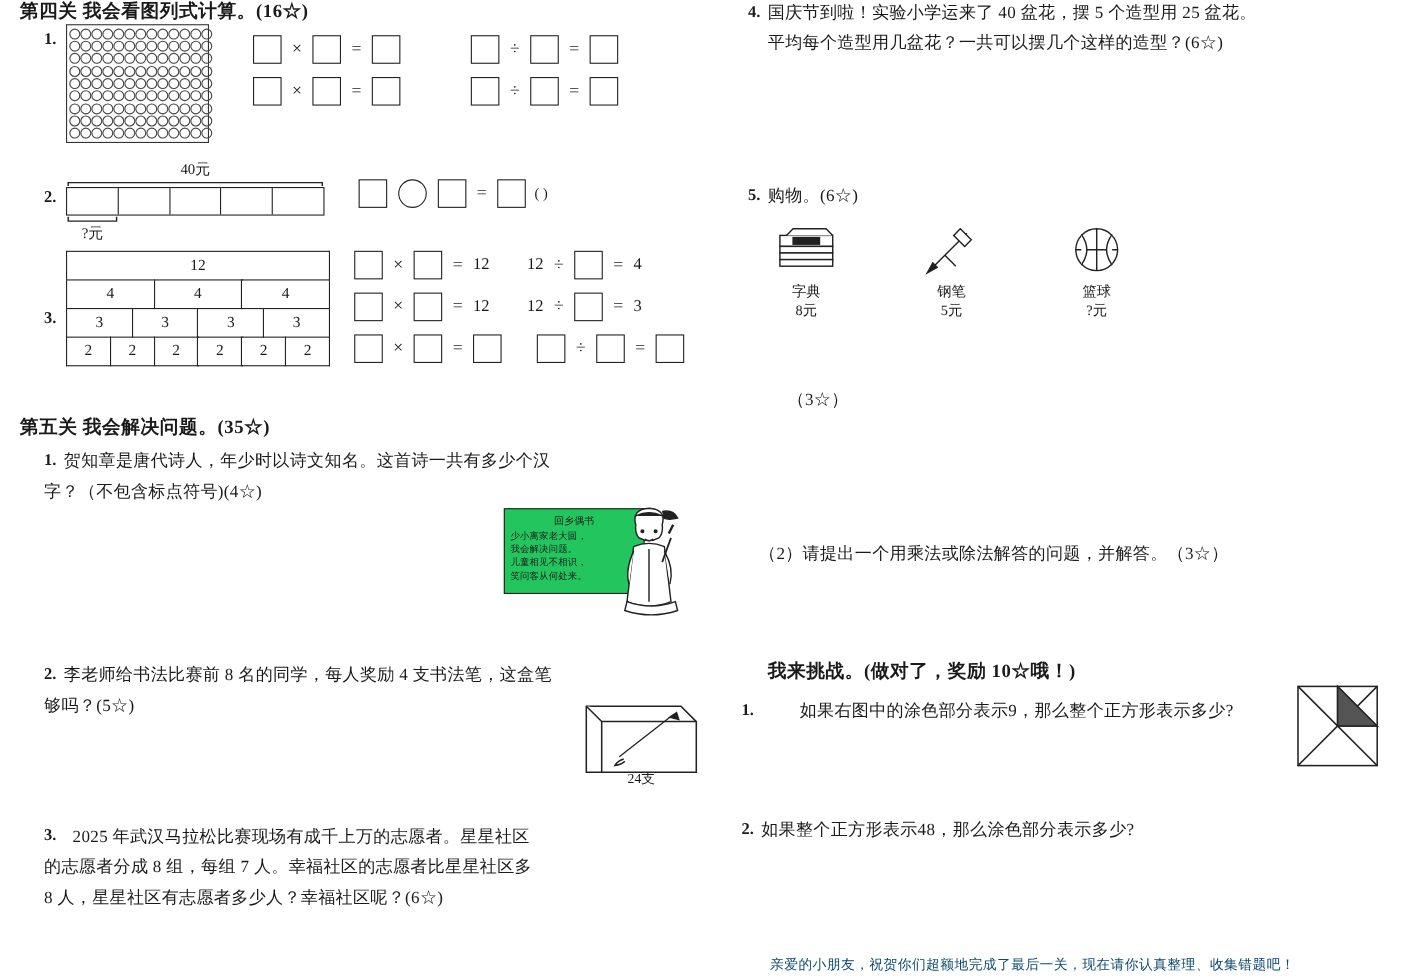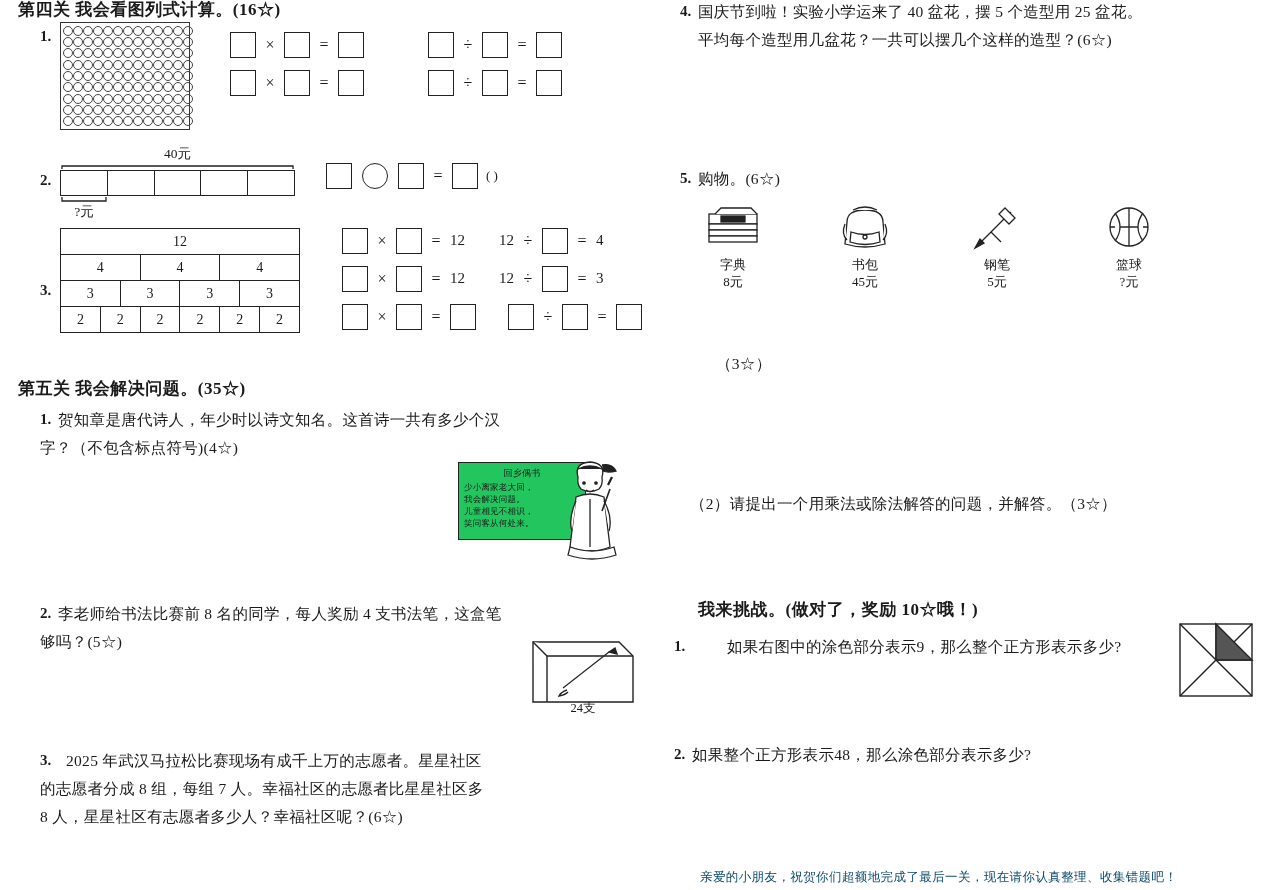--- a/index.html
+++ b/index.html
@@ -386,21 +386,21 @@
         <td colspan="2">2</td>
         <td colspan="2">2</td>
         <td colspan="2">2</td>
         <td colspan="2">2</td>
         <td colspan="2">2</td>
         <td colspan="2">2</td>
       </tr>
     </tbody>
       </table>
 
-    <div style="position:absolute;left:324px;top:228px;">
+    <div style="position:absolute;left:304px;top:228px;">
       <div class="eqrow">
         <span class="box"></span>
         <span class="op">×</span>
         <span class="box"></span>
         <span class="op">=</span>
         <span class="small" style="font-size:15px">12</span>
         <span style="display:inline-block;width:26px"></span>
         <span style="font-size:15px">12</span>
         <span class="op">÷</span>
         <span class="box"></span>
@@ -508,34 +508,20 @@
             <rect x="8" y="26" width="48" height="6"></rect>
             <rect x="8" y="32" width="48" height="6"></rect>
             <path d="M14 10 l6 -6 l30 0 l6 6" fill="#fff"></path>
             <rect x="20" y="12" width="24" height="6" fill="#222"></rect>
           </g>
         </svg>
         <div class="nm">字典</div>
         <div>8元</div>
       </div>
 
-      <div class="shop-item">
-        <svg width="64" height="46">
-          <g stroke="#222" fill="#fff" stroke-width="1.3">
-            <path d="M14 18 q0 -12 18 -12 q18 0 18 12 l2 22 q-20 6 -40 0z"></path>
-            <path d="M20 6 q12 -6 24 0"></path>
-            <path d="M12 20 q-4 10 2 16"></path>
-            <path d="M52 20 q4 10 -2 16"></path>
-            <path d="M18 28 q14 5 28 0 l1 10 q-15 5 -30 0z"></path>
-            <circle cx="32" cy="33" r="2"></circle>
-          </g>
-        </svg>
-        <div class="nm">书包</div>
-        <div>45元</div>
-      </div>
 
       <div class="shop-item">
         <svg width="64" height="46">
           <g stroke="#222" fill="#fff" stroke-width="1.3">
             <path d="M14 40 L46 8"></path>
             <path d="M10 44 l5 -9 l4 4 z" fill="#222"></path>
             <path d="M26 28 l10 10"></path>
             <path d="M40 4 l10 10 l-6 6 l-10 -10z" fill="#fff"></path>
           </g>
         </svg>

